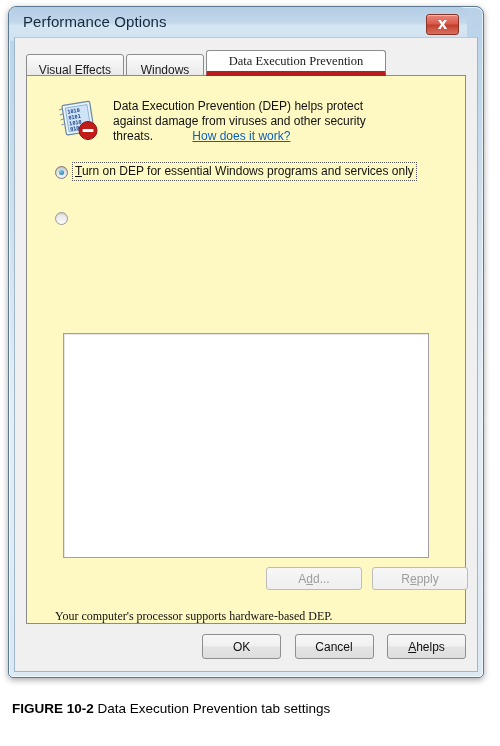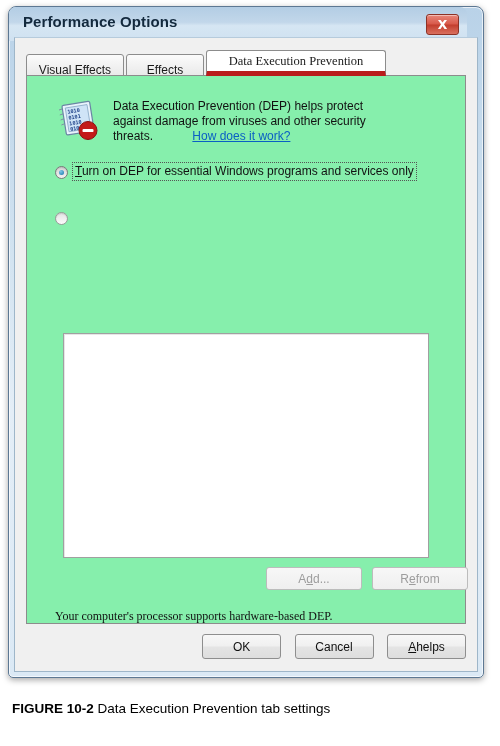--- a/index.html
+++ b/index.html
@@ -19,21 +19,20 @@
     border-radius:8px 8px 5px 5px;
     background:linear-gradient(to bottom,#b9d2e8 0%,#cde0ef 30%,#e4eef7 60%,#dbe9f5 100%);
     border:1px solid #5d7893;
     box-shadow:0 2px 6px rgba(0,0,0,.35), inset 0 0 0 1px rgba(255,255,255,.65);
     box-sizing:border-box;
   }
   .titlebar{
     position:absolute; left:0; top:0; right:16px; height:34px;
     border-radius:7px 7px 0 0;
     background:linear-gradient(to bottom,#b3cde4 0%,#c2d7ea 45%,#d6e6f3 55%,#cfe1f1 100%);
-    font-weight:bold;
   }
   .title-text{
     position:absolute; left:14px; top:6px;
     font-size:15px; color:#13293d; letter-spacing:.1px;
     white-space:nowrap;
   }
   .close-btn{
     position:absolute; right:8px; top:7px;
     width:31px; height:19px;
     border-radius:3px;
@@ -74,21 +73,21 @@
     background:#ffffff;
     border-bottom:5px solid #b91c1c;
     z-index:3;
     font-size:12.5px;
     font-family:Liberation Serif, serif;
   }
 
   
   .tabpanel{
     position:absolute; left:11px; top:37px; right:11px; bottom:47px;
-    background:#86efac;
+    background:#fef9c3;
     border:1px solid #8c8c8c;
     box-sizing:border-box;
   }
 
   
   .dep-header{position:absolute;left:28px;top:20px;right:18px;display:flex;}
   .dep-icon{width:46px;height:46px;position:relative;flex:0 0 46px;}
   .dep-desc{
     margin-left:12px; padding-top:3px;
     font-size:12px; color:#111; line-height:15px; max-width:300px;
@@ -189,21 +188,21 @@
     </div>
   </div>
 
   <div class="client">
 
     <div class="tabstrip">
       <div class="tab" style="left:0;width:98px;">
         <span>Visual Effects</span>
       </div>
       <div class="tab" style="left:100px;width:78px;">
-        <span>Effects</span>
+        <span>Windows</span>
       </div>
       <div class="tab active" style="left:180px;width:180px;">
         <span>Data Execution Prevention</span>
       </div>
     </div>
 
     <div class="tabpanel">
 
       <div class="dep-header">
         <div class="dep-icon">
@@ -257,21 +256,21 @@
       <div class="listbox"></div>
 
       <div class="btn disabled" style="left:239px;top:491px;width:96px;">
         <span>A</span>
           <u>d</u>
           <span>d...</span>
       </div>
       <div class="btn disabled" style="left:345px;top:491px;width:96px;">
         <span>R</span>
           <u>e</u>
-          <span>from</span>
+          <span>pply</span>
       </div>
 
       <div class="status-text">Your computer's processor supports hardware-based DEP.</div>
     </div>
 
     <div class="footer">
       <div class="fbtn">
         <span>OK</span>
       </div>
       <div class="fbtn">

